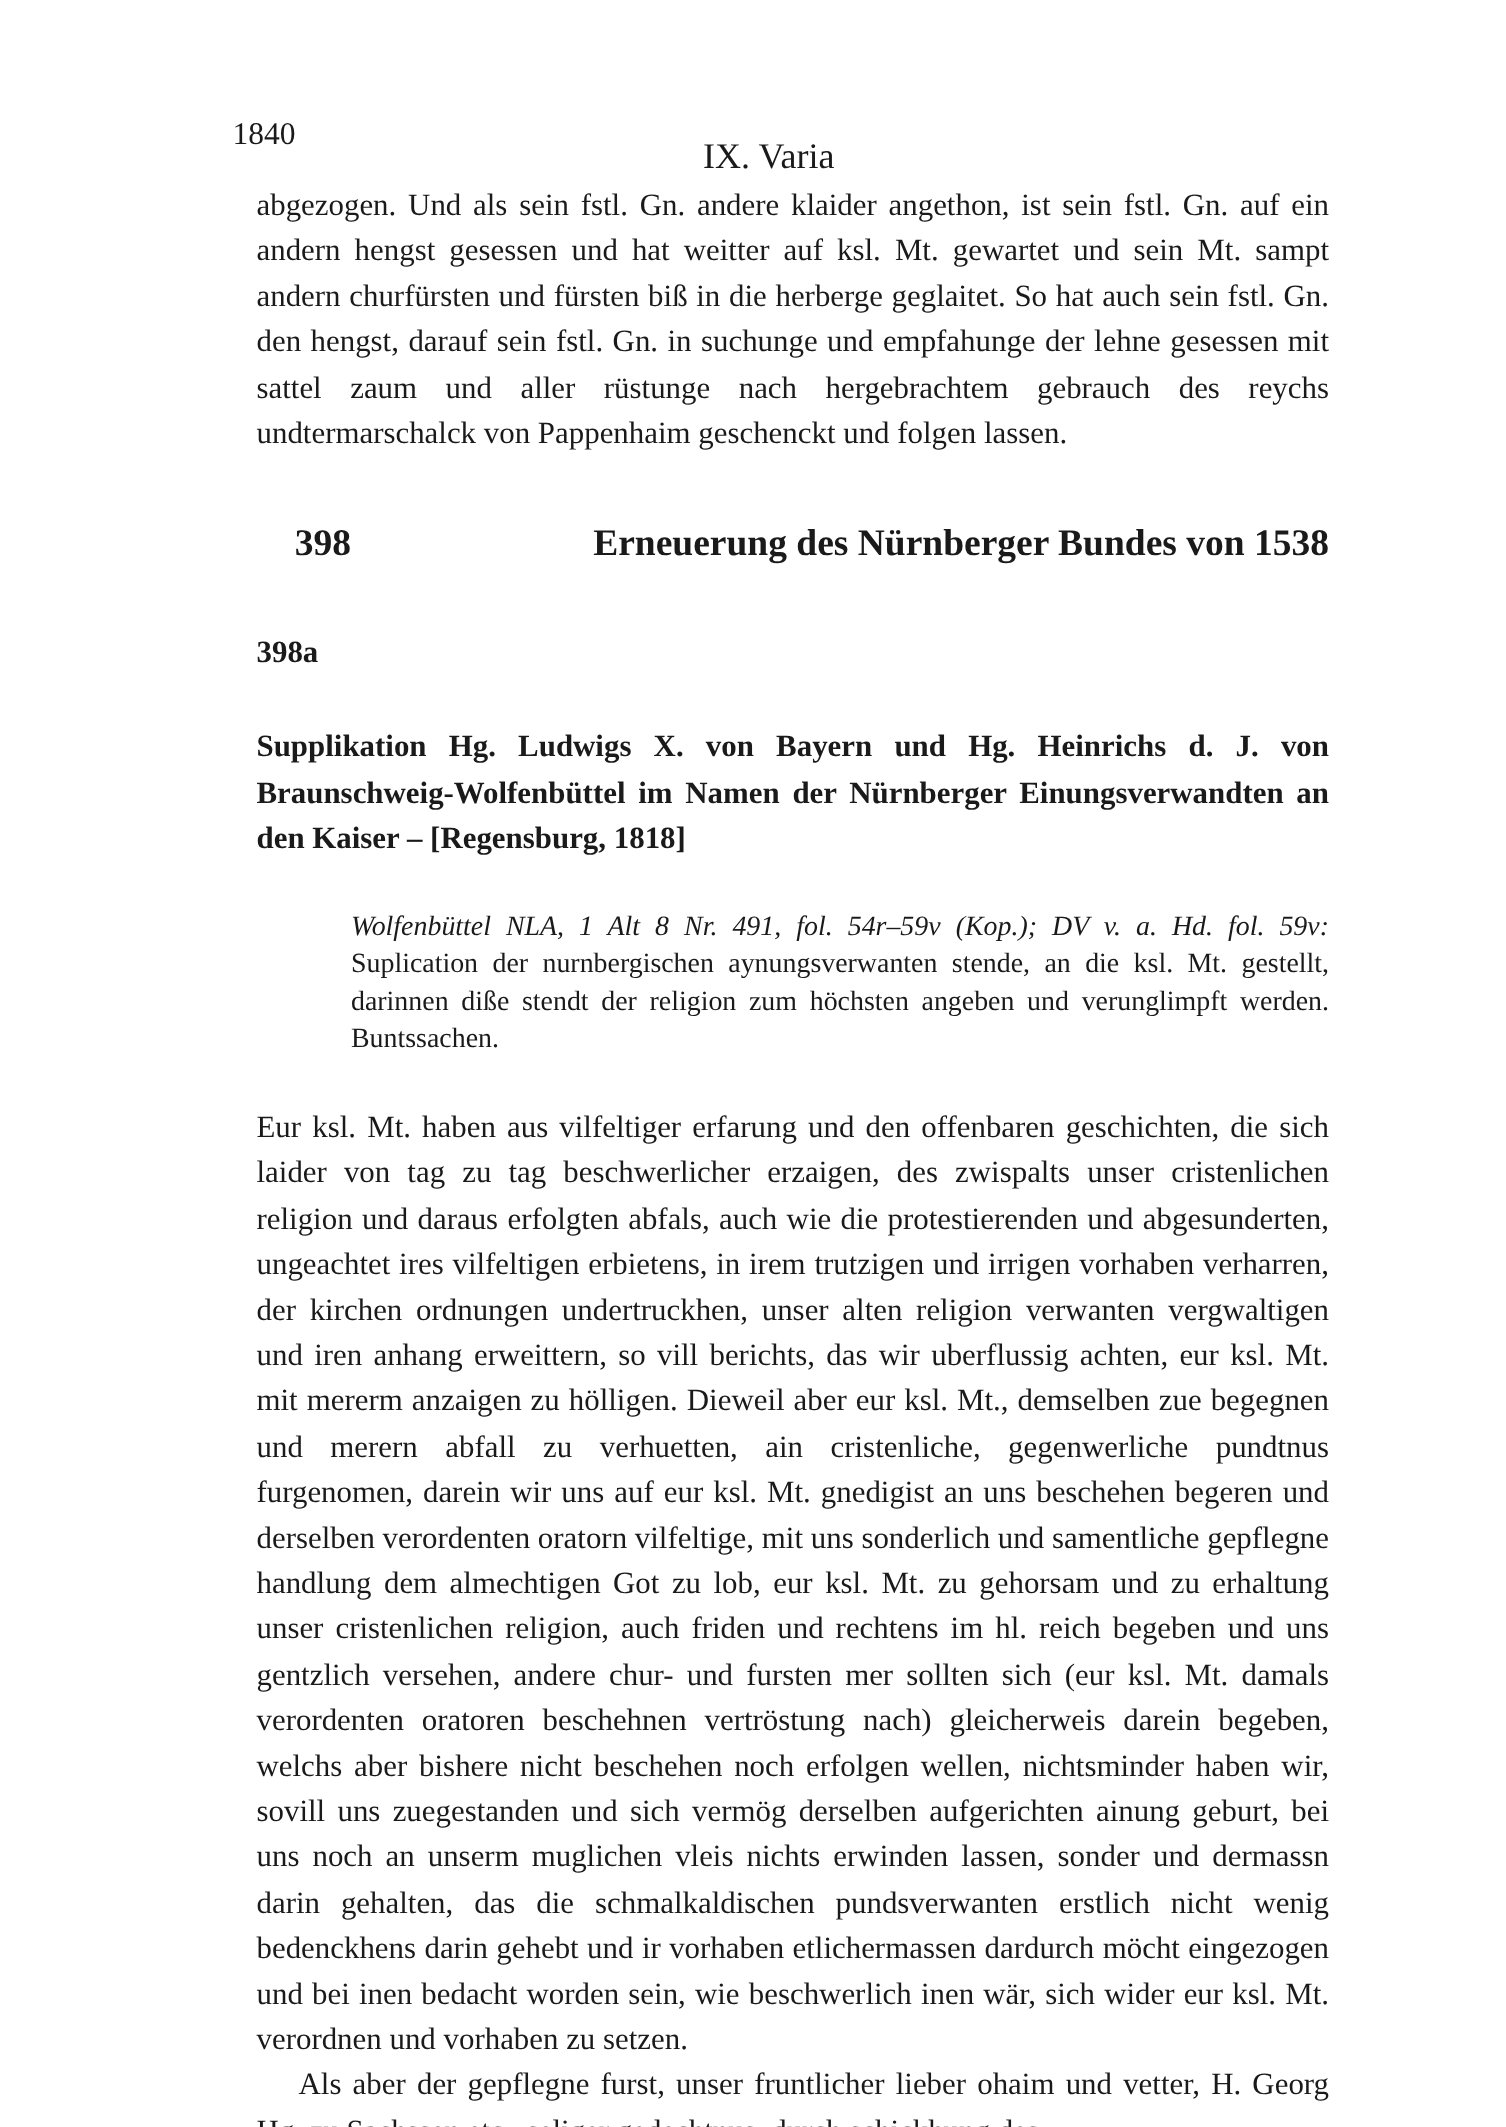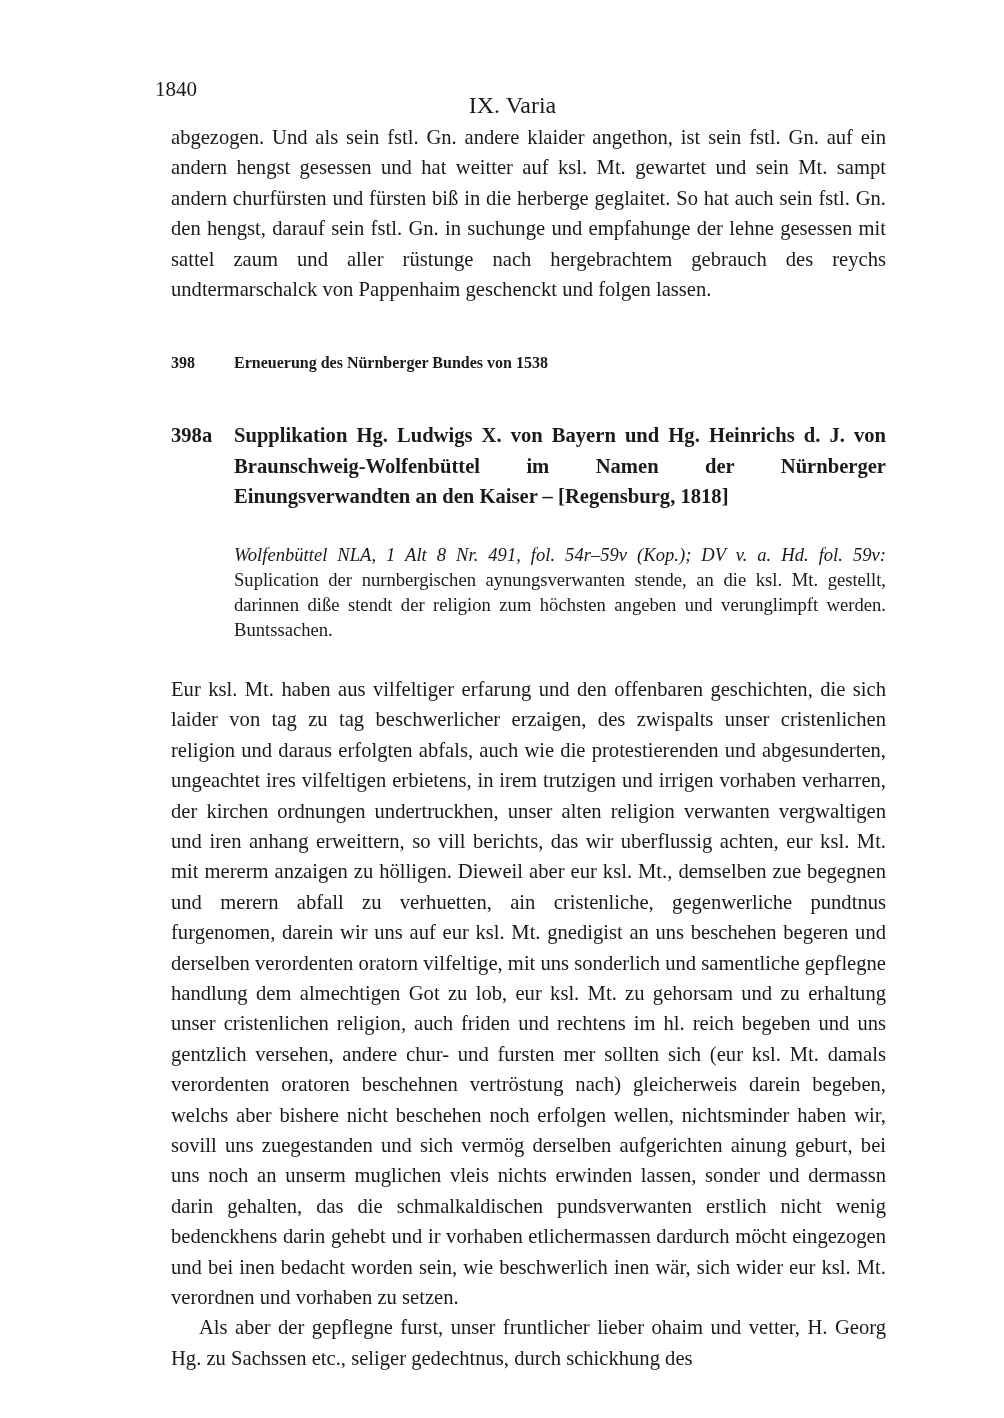--- a/index.html
+++ b/index.html
@@ -73,40 +73,41 @@
     text-indent: 0;
   }
   .para-indent {
     text-indent: 28px;
   }
 
   
   .sec-head {
     margin-top: 44px;
     font-weight: bold;
-    font-size: 16px;
+    font-size: 25px;
     line-height: 30px;
     display: flex;
-    text-align: left;
+    text-align: right;
   }
   .sec-head .num {
     width: 63px;
     flex: 0 0 63px;
   }
   .sec-head .ttl {
     flex: 1 1 auto;
   }
 
   
   .sub-head {
     margin-top: 42px;
     font-weight: bold;
     font-size: 20.6px;
     line-height: 30.5px;
     display: flex;
+    flex-direction: column;
   }
   .sub-head .num {
     width: 63px;
     flex: 0 0 63px;
   }
   .sub-head .ttl {
     flex: 1 1 auto;
     text-align: justify;
     text-align-last: left;
   }

